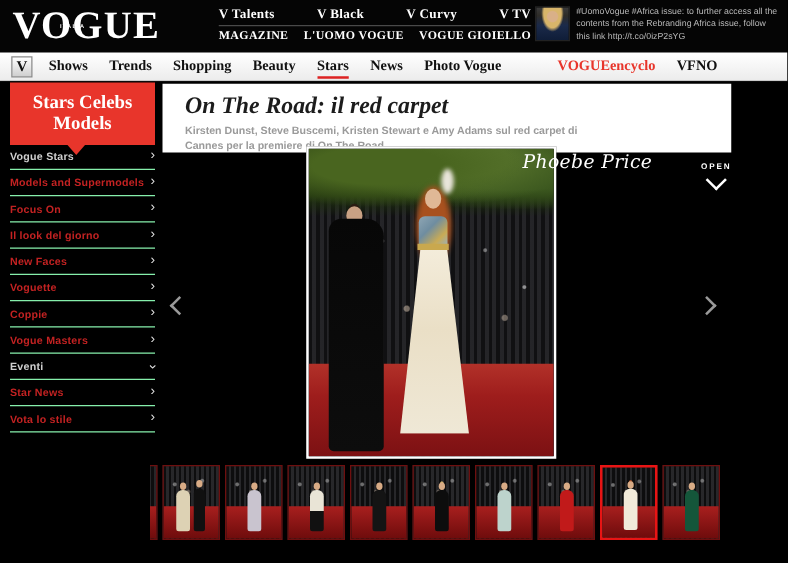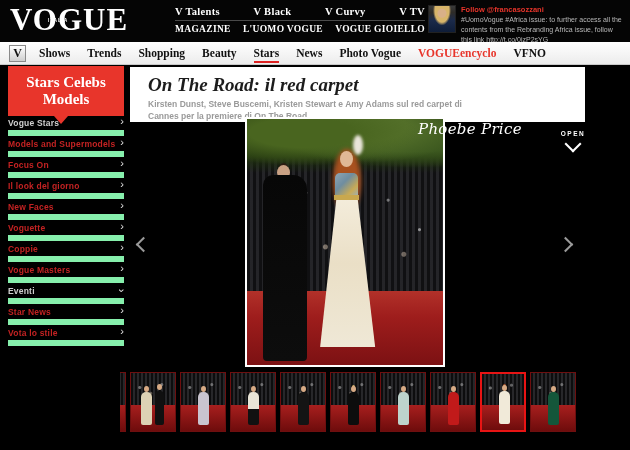--- a/index.html
+++ b/index.html
@@ -35,35 +35,35 @@
   .mainnav { position:absolute; left:0; top:42px; width:630px; height:23px;
              background:linear-gradient(#ffffff,#ececec); display:flex; align-items:center;
              border-bottom:1px solid #c9c9c9; }
   .vbox { width:17px; height:17px; margin:0 13px 0 9px; border:1px solid #8a8a8a;
           background:linear-gradient(#fff,#cfcfcf); display:flex; align-items:center; justify-content:center;
           font-family:"Liberation Serif", serif; font-weight:700; font-size:12px; color:#111; cursor:pointer; }
   .m-item { font-family:"Liberation Serif", serif; font-weight:700; font-size:11.5px; color:#111;
             margin-right:17px; position:relative; cursor:pointer; white-space:nowrap; }
   .m-item.active::after { content:""; position:absolute; left:0; right:0; bottom:-4px;
                           height:2px; background:#d22; }
-  .m-item.accent { color:#e8352b; }
+  .m-item.accent { color:#e8352b;margin-left:28px; }
 
   
   .content { position:absolute; left:0; top:65px; width:630px; height:385px; background:#000; }
 
   
   .redbox { position:absolute; left:8px; top:1px; width:116px; height:50px; background:#e8352b;
             display:flex; align-items:center; justify-content:center; text-align:center;
             font-family:"Liberation Serif", serif; font-weight:700; font-size:15px; line-height:1.15;
             color:#fff; cursor:pointer; }
   .redbox-tip { position:absolute; left:54px; top:51px; width:0; height:0;
                 border:7px solid transparent; border-top:8px solid #e8352b; }
   .s-menu { position:absolute; left:8px; top:50px; width:116px; }
   .s-item { height:21px; display:flex; align-items:center; justify-content:space-between;
-            border-bottom:6px solid #86efac; cursor:pointer;text-align:center; }
+            border-bottom:1px solid #86efac; cursor:pointer;text-align:center; }
   .s-label { font-size:8.5px; font-weight:700; color:#c32222; letter-spacing:.2px; }
   .s-item.hl .s-label { color:#cfcfcf; }
   .s-chev { color:#e0e0e0; font-size:11px; line-height:1; display:inline-block; transform:translateY(-1px); }
   .s-chev.down { transform:rotate(90deg); }
 
   
   .titlebox { position:absolute; left:130px; top:2px; width:455px; height:55px; background:#fff;
               padding:7px 0 0 18px; }
   .title { font-family:"Liberation Serif", serif; font-style:italic; font-weight:700;
            font-size:19px; color:#1c1c1c; }
@@ -162,21 +162,20 @@
         </div>
       <div class="topnav-row r1">
           <a>MAGAZINE</a>
           <a>L'UOMO VOGUE</a>
           <a>VOGUE GIOIELLO</a>
         </div>
     </nav>
     <div class="twitter">
       <div class="avatar"></div>
       <div class="tw-col">
-        <a class="tw-follow">Follow @francasozzani</a>
         <div class="tw-text">#UomoVogue #Africa issue: to further access all the contents from the Rebranding Africa issue, follow this link http://t.co/0izP2sYG</div>
       </div>
     </div>
   </header>
 
   <nav class="mainnav">
     <div class="vbox">V</div>
     <div style="display:flex;align-items:center;">
         <div class="m-item">Shows</div>
         <div class="m-item">Trends</div>

